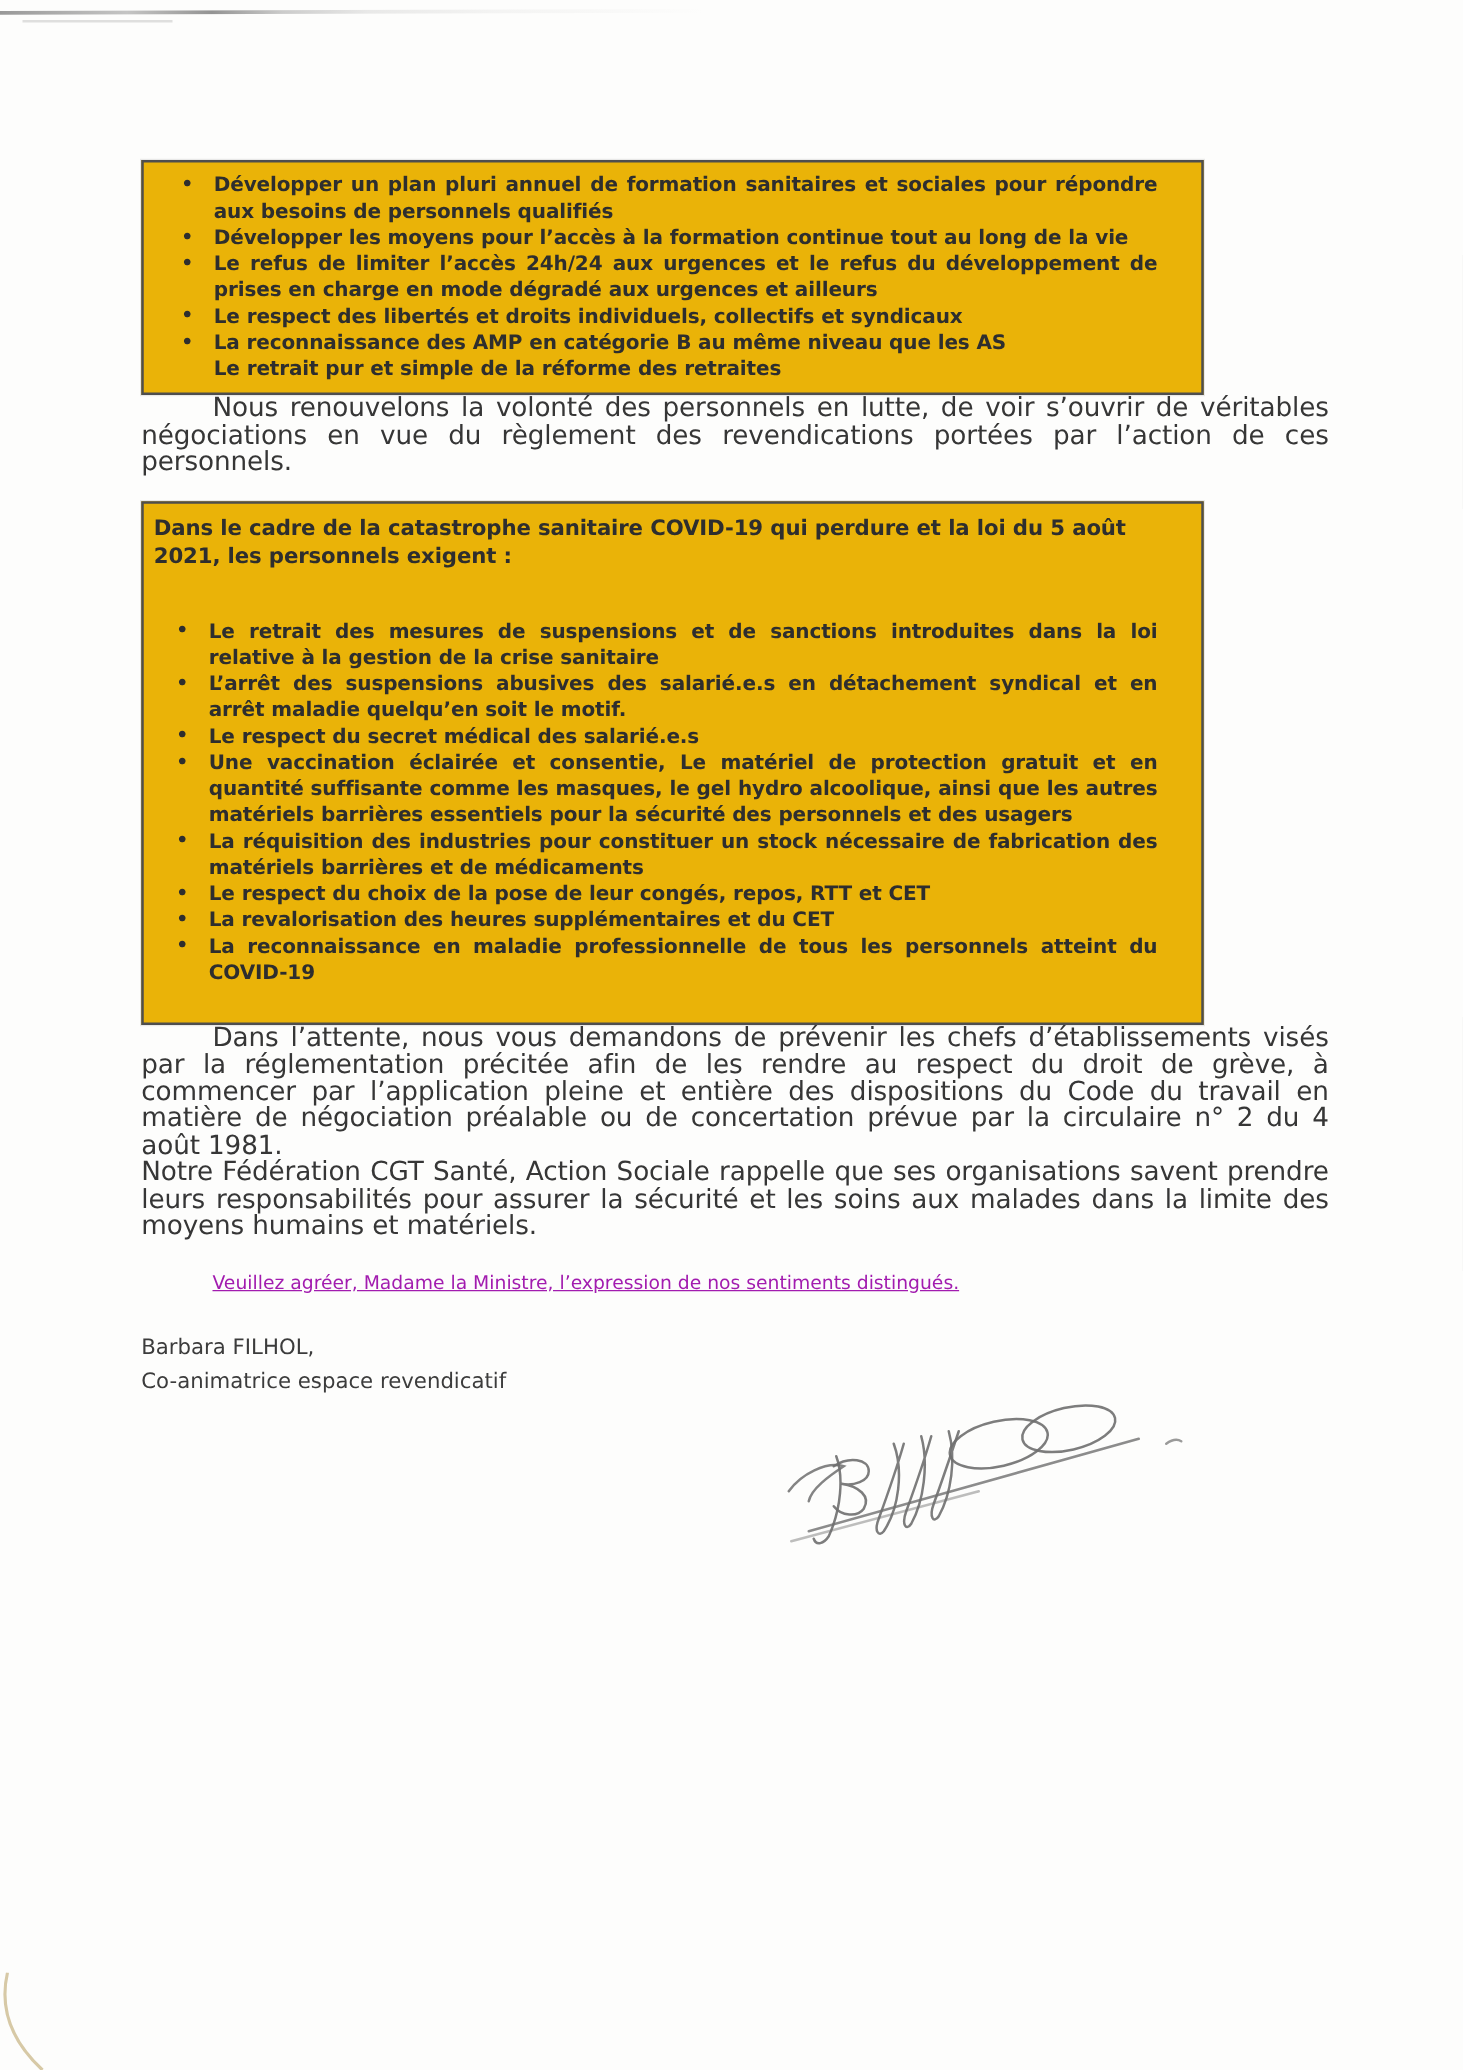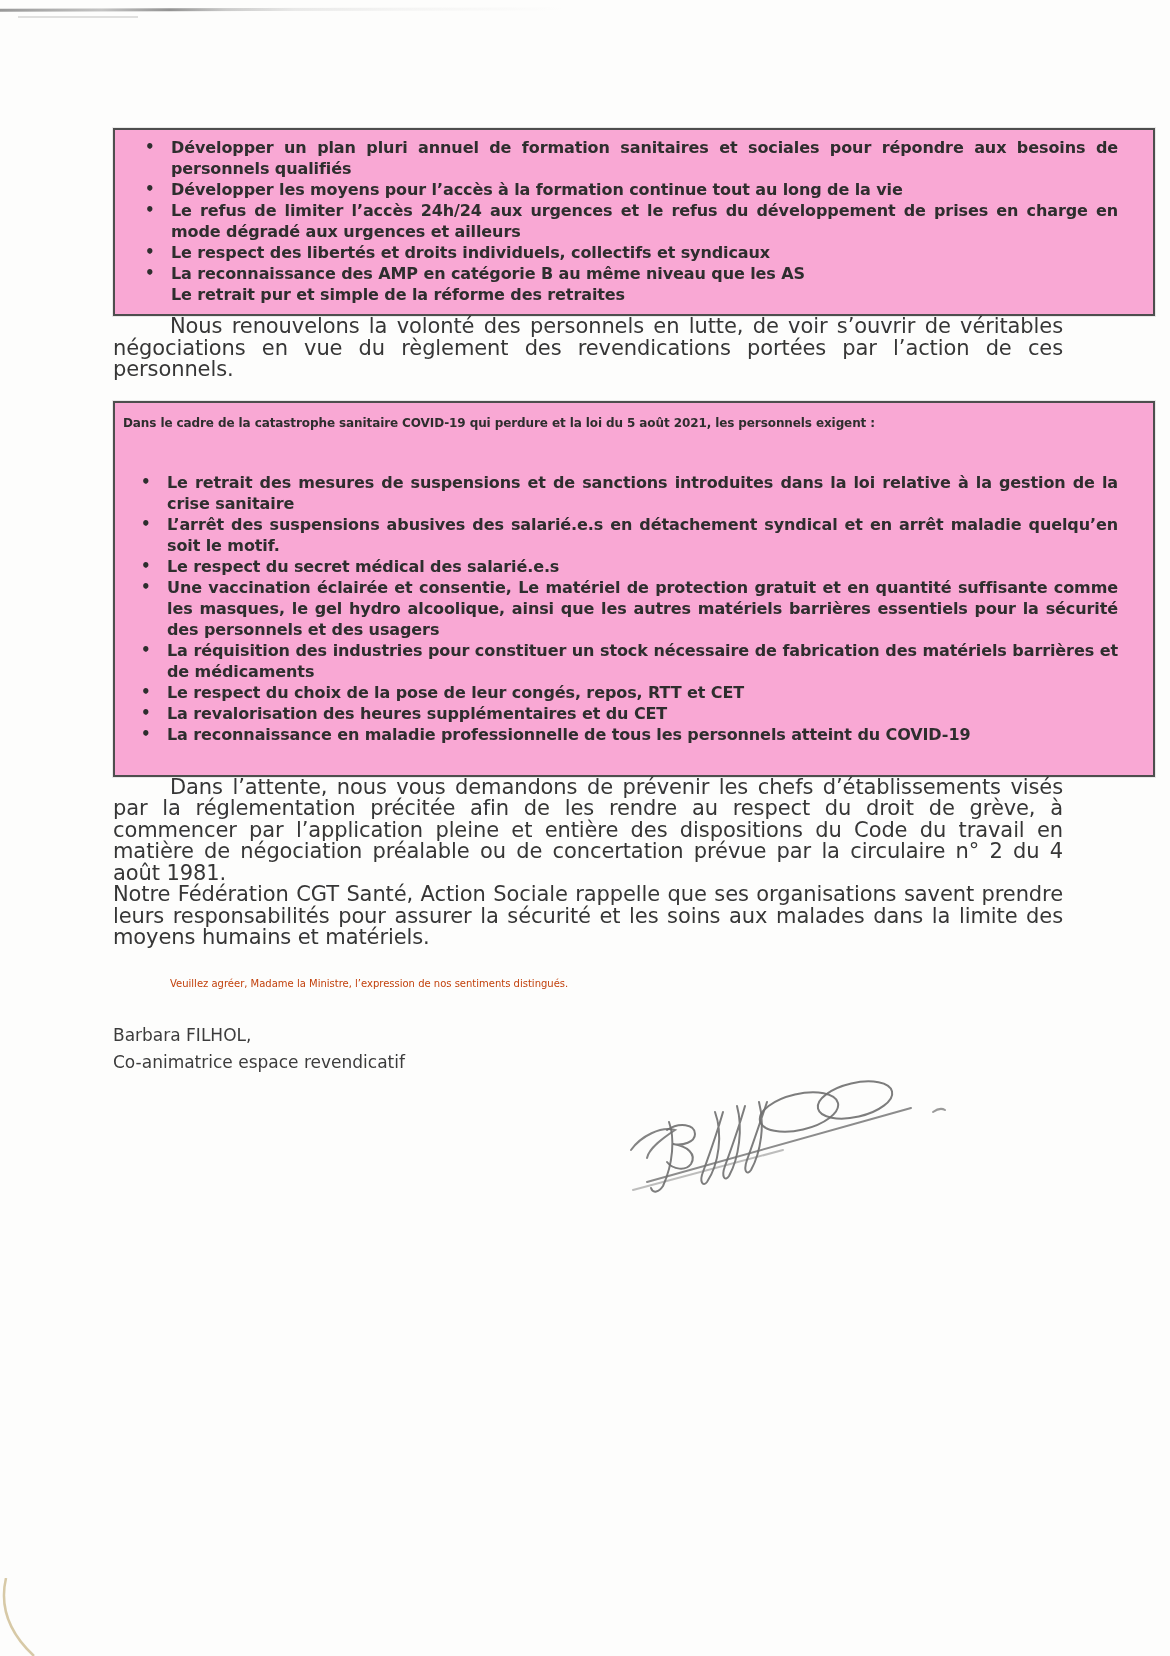--- a/index.html
+++ b/index.html
@@ -28,23 +28,23 @@
     background:rgba(120,120,120,.22);
   }
   .scan-arc-bottom{position:absolute;left:0;top:1578px;}
 
   .content{
     position:absolute;left:113px;top:128px;width:950px;
     color:#333;
   }
 
   .rule-box{
-    width:1042px;box-sizing:border-box;
+    width:850px;box-sizing:border-box;
     border:2px solid #4e4e4e;
-    background:#f9a8d4;
+    background:#eab308;
     box-shadow:0 0 0 1px rgba(120,120,120,.15);
   }
   .box1{padding:7px 15px 9px 12px;}
   .box2{margin-top:20px;padding:9px 15px 30px 8px;}
 
   ul.demands{
     margin:0;padding:0 20px 0 44px;list-style:none;
   }
   ul.demands li{
     position:relative;
@@ -56,43 +56,44 @@
   }
   ul.demands li::before{
     content:"\2022";
     position:absolute;left:-26px;top:0;
     font-size:15px;color:#2e2e2e;
   }
   ul.demands li.no-bullet::before{content:"";}
 
   .box2-heading{
     font-weight:700;
-    font-size:12px;line-height:22px;
+    font-size:17px;line-height:22px;
     letter-spacing:-0.1px;
     color:#2e2e2e;
     max-width:845px;
   }
   .box2 ul.demands{margin-top:38px;}
 
   p.body-par{
     margin:0;
     font-size:21px;line-height:21.5px;
     letter-spacing:-0.1px;
     color:#363636;
     text-align:justify;
   }
   p.indent{text-indent:57px;}
   .par-gap-1{margin-top:24px;}
   .par-gap-2{margin-top:38px;}
 
   .closing{
     margin-top:24px;
-    font-size:10px;line-height:21.5px;
-    color:#c2410c;
+    font-size:15px;line-height:21.5px;
+    color:#a21caf;
     text-indent:57px;
+    text-decoration:underline;
   }
 
   .signature-block{
     margin-top:28px;
     width:100%;box-sizing:border-box;
     padding-right:168px;
     text-align:left;
     font-size:17px;line-height:27px;
     color:#3c3c3c;
   }

